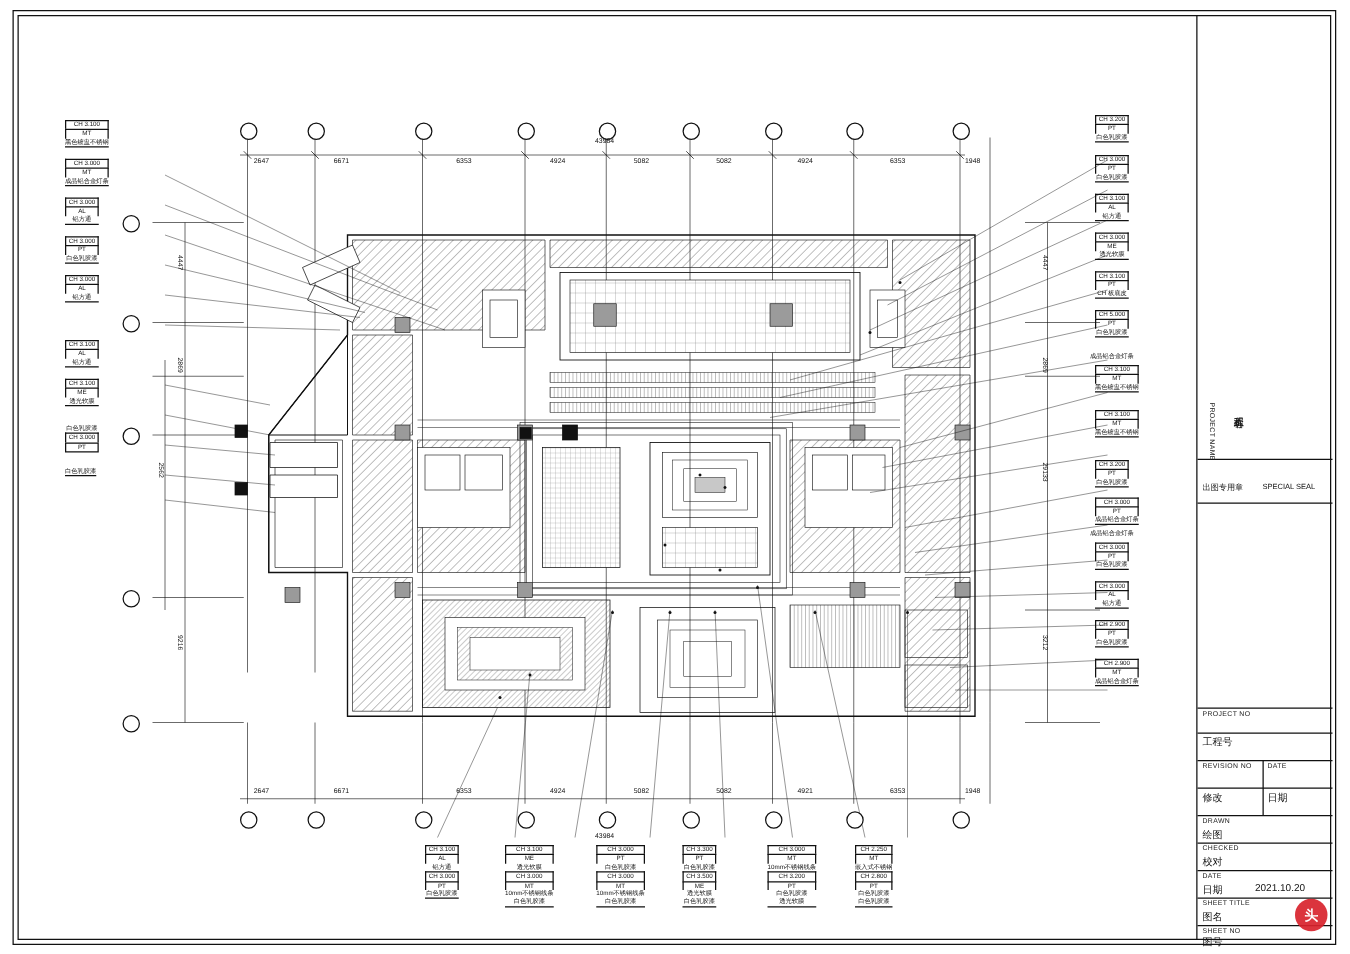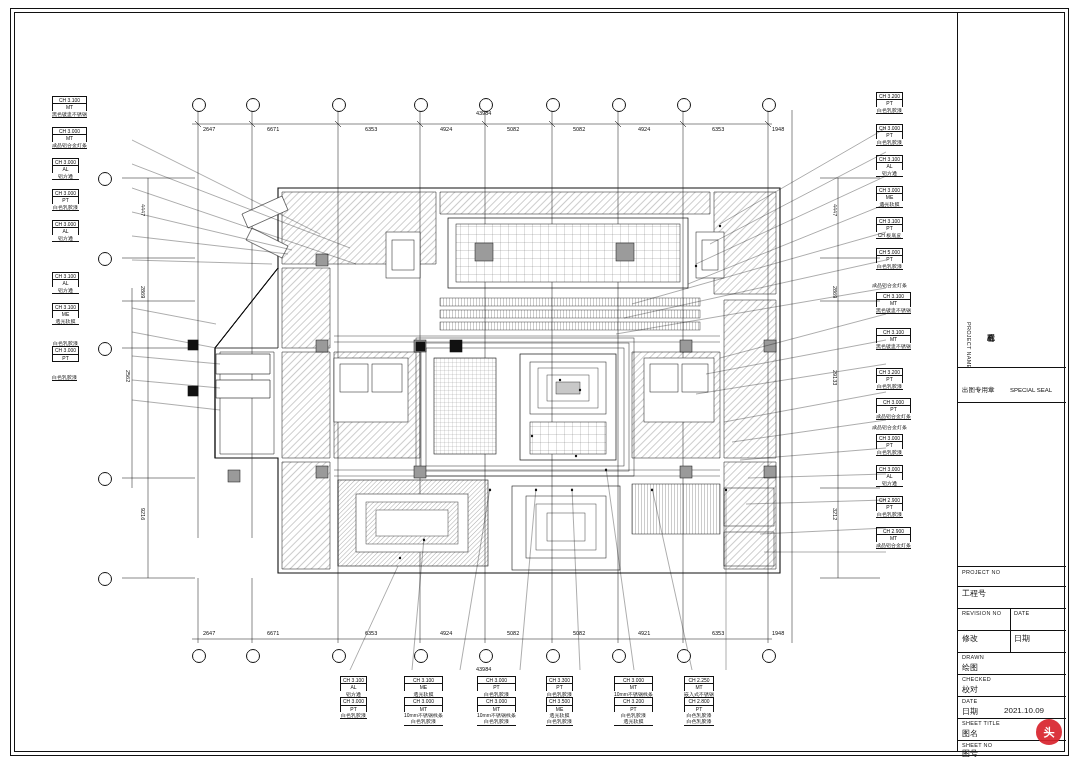--- a/index.html
+++ b/index.html
@@ -572,21 +572,21 @@
     <div class="tb-cell tb-val" style="left:56px;top:621px;">日期</div>
 
     <div class="tb-cell tb-label" style="left:4px;top:642px;">DRAWN</div>
     <div class="tb-cell tb-val" style="left:4px;top:650px;">绘图</div>
 
     <div class="tb-cell tb-label" style="left:4px;top:664px;">CHECKED</div>
     <div class="tb-cell tb-val" style="left:4px;top:672px;">校对</div>
 
     <div class="tb-cell tb-label" style="left:4px;top:686px;">DATE</div>
     <div class="tb-cell tb-val" style="left:4px;top:694px;">日期</div>
-    <div class="tb-cell tb-val" style="left:46px;top:694px;">2021.10.09</div>
+    <div class="tb-cell tb-val" style="left:46px;top:694px;">2021.10.20</div>
 
     <div class="tb-cell tb-label" style="left:4px;top:708px;">SHEET TITLE</div>
     <div class="tb-cell tb-val" style="left:4px;top:716px;">图名</div>
 
     <div class="tb-cell tb-label" style="left:4px;top:730px;">SHEET NO</div>
     <div class="tb-cell tb-val" style="left:4px;top:736px;">图号</div>
   </div>
 
   <div id="watermark">
     <div id="wm-logo">头</div>

